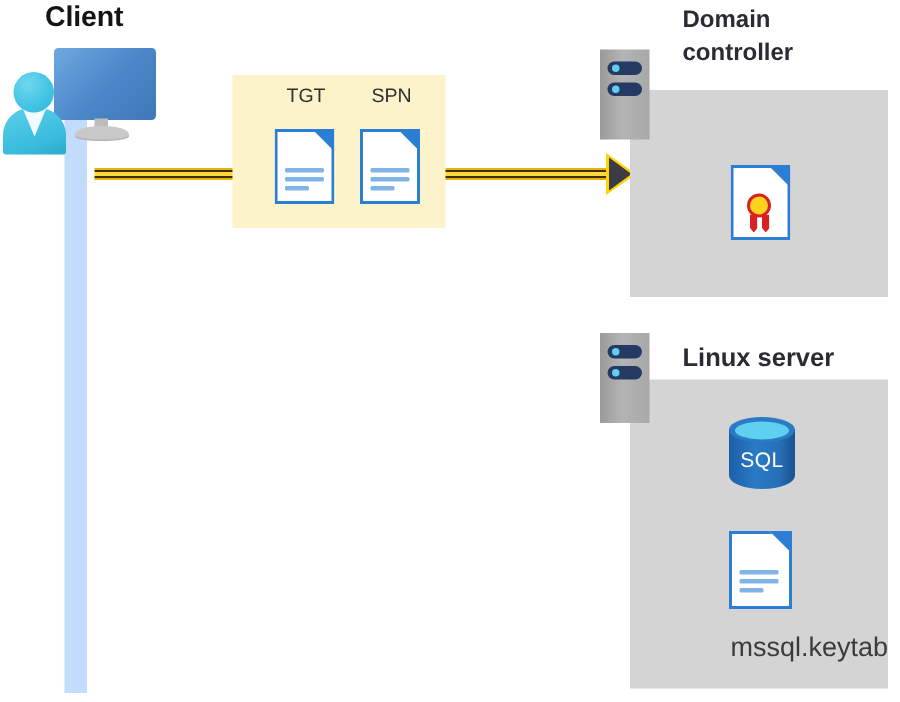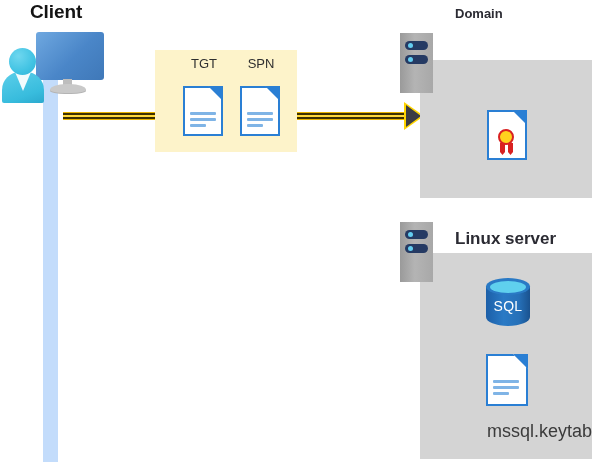--- a/index.html
+++ b/index.html
@@ -23,21 +23,21 @@
   .label-client {
     left: 30px; top: 1px;
     font-size: 19px;
     font-weight: bold;
     color: #141414;
     letter-spacing: -0.1px;
   }
   .label-dc {
     left: 455px; top: 3px;
     width: 140px;
-    font-size: 13px;
+    font-size: 16px;
     font-weight: bold;
     color: #2b2b33;
     line-height: 22px;
   }
   .label-linux {
     left: 455px; top: 228px;
     font-size: 17px;
     font-weight: bold;
     color: #2b2b33;
     line-height: 22px;
@@ -308,20 +308,21 @@
   <div class="doc doc-spn">
     <div class="page"></div>
     <div class="fold"></div>
     <div class="ln l1"></div>
     <div class="ln l2"></div>
     <div class="ln l3"></div>
   </div>
 
   <div class="abs label-dc">
     <div>Domain</div>
+    <div>controller</div>
   </div>
 
   <div class="abs server-panel panel-dc"></div>
 
   <div class="abs server-icon srv-dc">
     <div class="srv-bar b1">
         <div class="srv-led"></div>
       </div>
     <div class="srv-bar b2">
         <div class="srv-led"></div>

